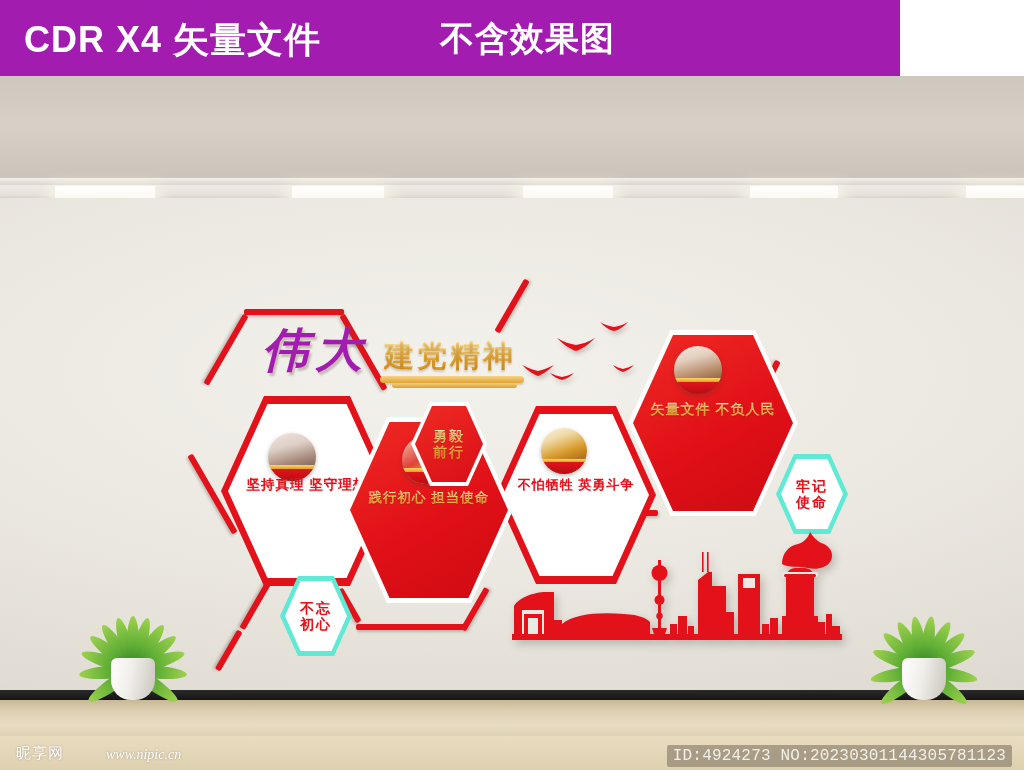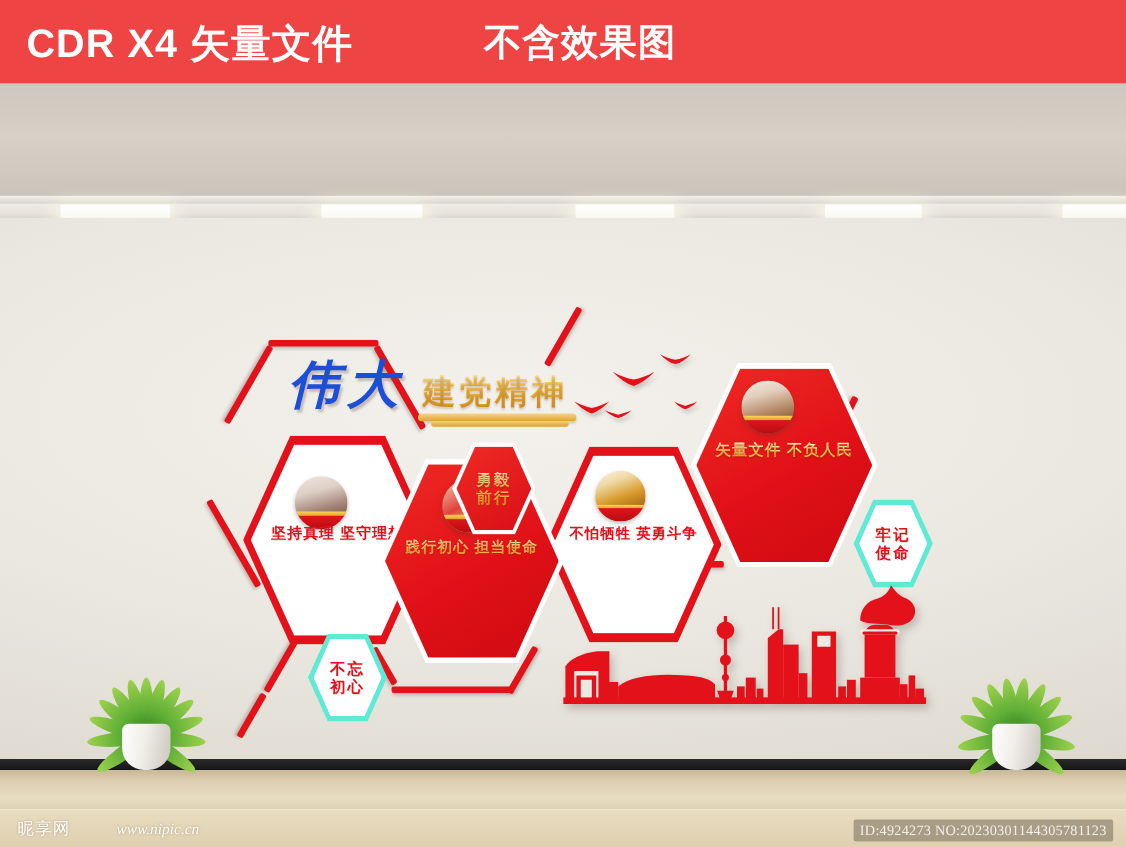--- a/index.html
+++ b/index.html
@@ -5,22 +5,22 @@
   * { margin:0; padding:0; box-sizing:border-box; }
   body {
     width:1024px; height:770px; overflow:hidden;
     font-family:"Liberation Sans", sans-serif;
     background:#fff;
   }
   #stage { position:relative; width:1024px; height:770px; }
 
   
   .header {
-    position:absolute; left:0; top:0; width:1024px; height:76px;
-    background:#ef4444; color:#fff;
+    position:absolute; left:0; top:0; width:900px; height:76px;
+    background:#a21caf; color:#fff;
   }
   .hdr-title {
     position:absolute; left:24px; top:16px;
     font-size:36px; font-weight:bold; letter-spacing:1px;
     font-family:"Liberation Sans", sans-serif;
     white-space:nowrap;
   }
   .hdr-sub {
     position:absolute; left:440px; top:16px;
     font-size:34px; font-weight:bold; letter-spacing:1px;
@@ -153,21 +153,21 @@
     clip-path:polygon(25% 0%,75% 0%,100% 50%,75% 100%,25% 100%,0% 50%); }
   .hex-sm-label {
     position:absolute; left:0; top:50%; transform:translateY(-50%);
     width:100%; text-align:center; font-weight:bold;
     font-size:14px; line-height:1.15; letter-spacing:2px;
   }
 
   
   .title-wrap { position:absolute; left:262px; top:250px; }
   .title-main {
-    font-size:47px; font-weight:bold; color:#1d4ed8;
+    font-size:47px; font-weight:bold; color:#a21caf;
     letter-spacing:6px; line-height:1;
     font-family:"DejaVu Serif", serif;
     text-shadow:2px 3px 2px rgba(110,80,70,.32);
     font-style:italic;
   }
   .title-sub {
     position:absolute; left:122px; top:10px;
     font-size:30px; font-weight:bold; letter-spacing:3px;
     background:linear-gradient(180deg,#ffe9a8 0%,#f0b53c 50%,#d98f16 100%);
     -webkit-background-clip:text; background-clip:text;
@@ -206,25 +206,25 @@
     text-shadow:0 0 2px rgba(120,100,70,.6);
   }
   .wm-url {
     position:absolute; left:106px; top:11px;
     font-size:14px; font-style:italic; color:#ffffff;
     text-shadow:0 0 2px rgba(120,100,70,.6);
     font-family:"Liberation Serif", serif;
   }
   .wm-id {
     position:absolute; right:12px; top:9px;
-    font-size:13px; color:#f2efe8;
+    font-size:16px; color:#f2efe8;
     background:rgba(120,110,92,.55);
     padding:2px 6px; border-radius:2px;
     letter-spacing:.2px;
-    font-family:Liberation Serif, serif;
+    font-family:Liberation Mono, monospace;
     margin-left:36px;
   }
 </style>
 </head>
 <body>
 
 <div id="stage">
 
   <div class="header">
     <div class="hdr-title">CDR X4 矢量文件</div>

